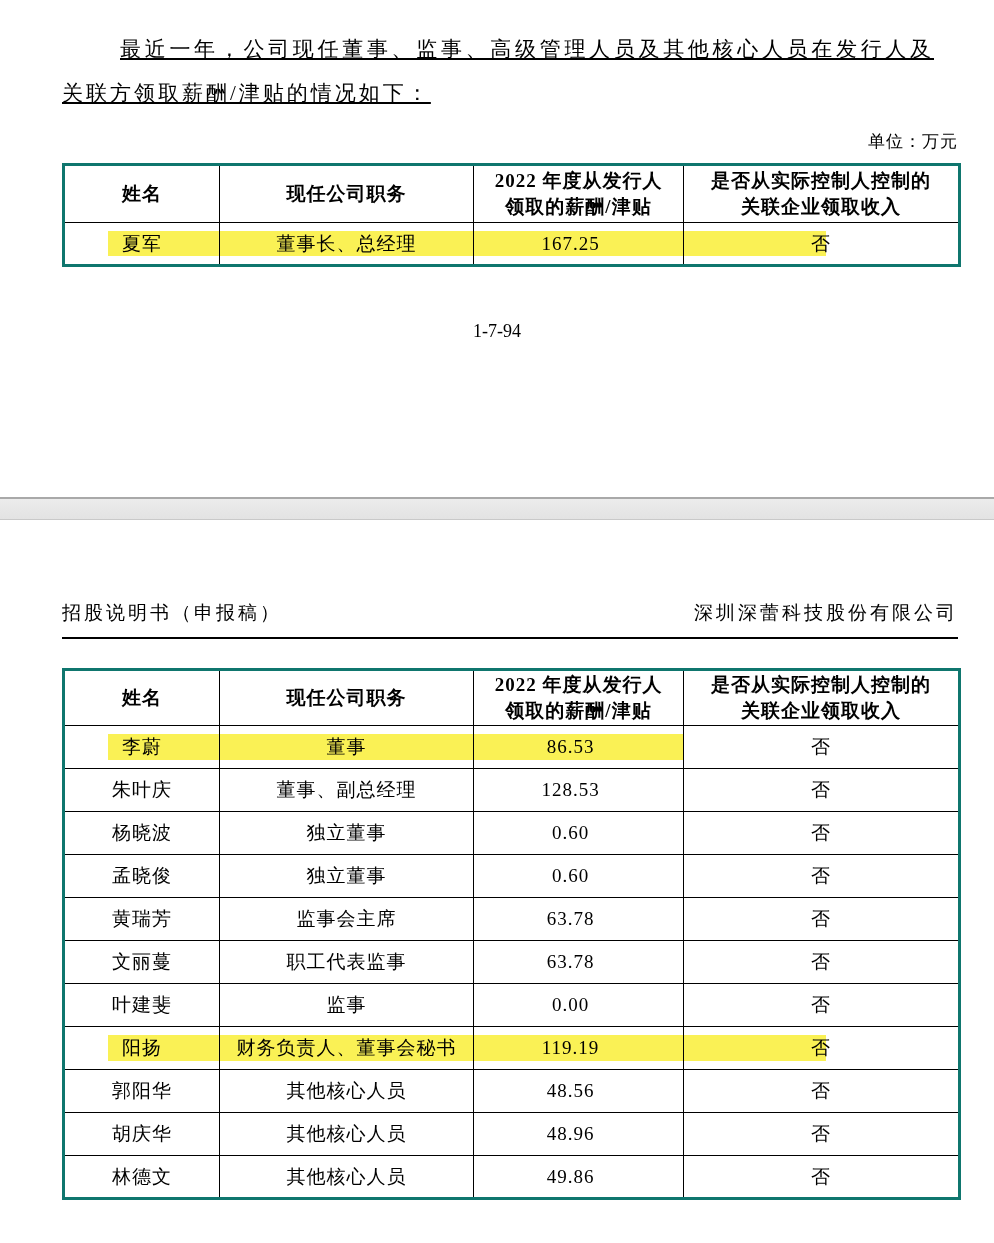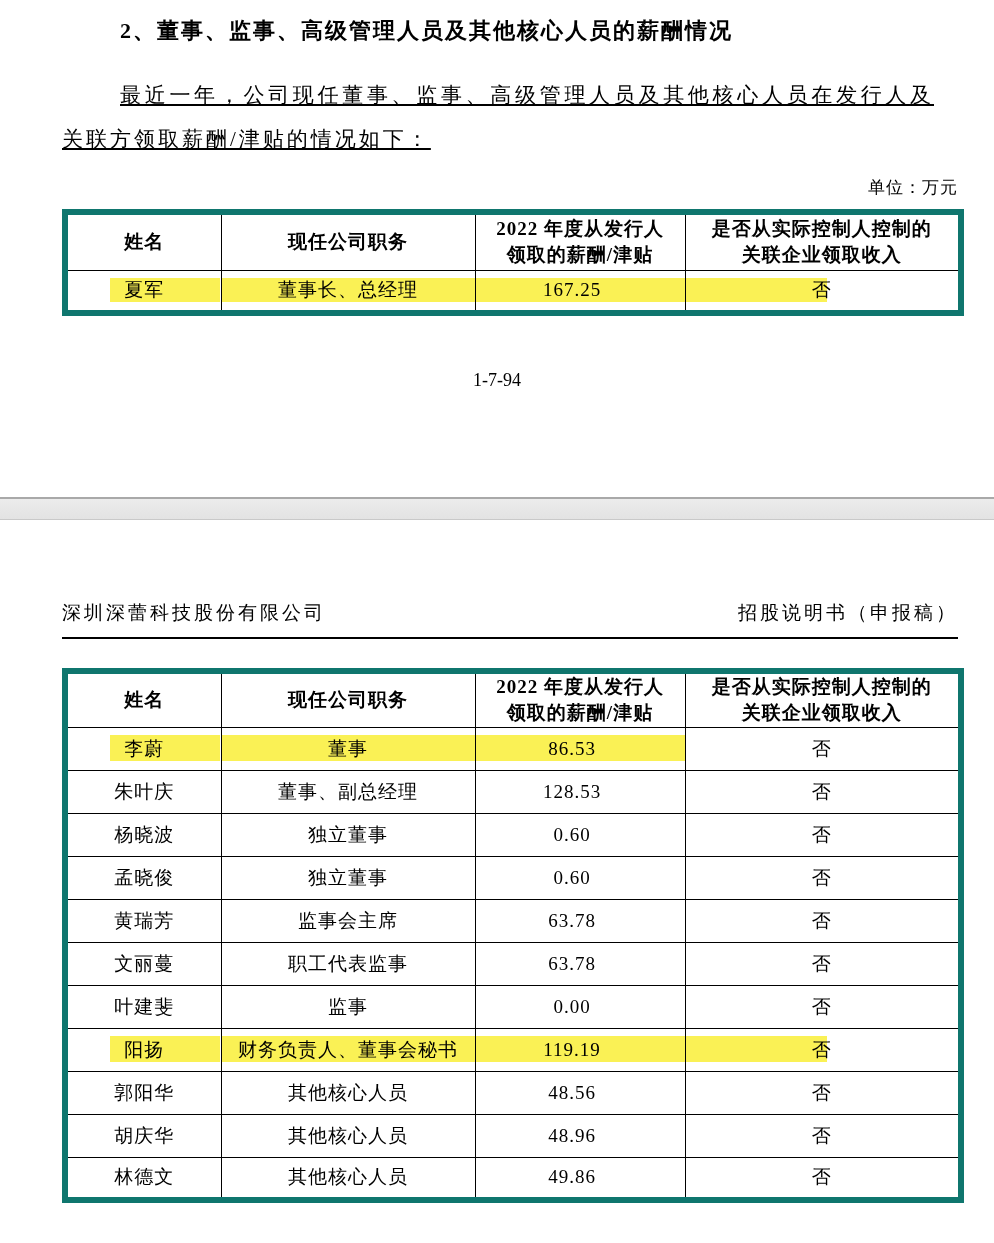--- a/index.html
+++ b/index.html
@@ -50,21 +50,21 @@
     font-size: 19px; line-height: 26px; letter-spacing: 3px;
   }
   .header-rule {
     margin: 11px 36px 0 62px;
     border: none; border-top: 2px solid #000; height: 0;
   }
 
   
   table.comp {
     margin-left: 62px; border-collapse: collapse; table-layout: fixed;
-    width: 896px; border: 6px solid #0f766e;
+    width: 896px; border: 3px solid #0f766e;
     --hl: #faf155;
   }
   .t1 { margin-top: 9px; }
   .t2 { margin-top: 29px; }
   table.comp th, table.comp td {
     border: 1.5px solid #000;
     font-size: 19px; text-align: center; vertical-align: middle;
     letter-spacing: 1px; overflow: hidden;
   }
   table.comp th { font-weight: bold; line-height: 26px; }
@@ -81,21 +81,20 @@
   .hl-start { background: linear-gradient(var(--hl), var(--hl)) no-repeat 100% 50% / 72% 62%; }
   .hl-full  { background: linear-gradient(var(--hl), var(--hl)) no-repeat 50% 50% / 100% 62%; }
   .hl-left  { background: linear-gradient(var(--hl), var(--hl)) no-repeat 0 50% / 52% 62%; }
 </style>
 </head>
 <body>
 
 <div class="screen">
 
   <div class="page1">
-    <div class="section-heading">2、董事、监事、高级管理人员及其他核心人员的薪酬情况</div>
     <div class="intro-paragraph">最近一年，公司现任董事、监事、高级管理人员及其他核心人员在发行人及关联方领取薪酬/津贴的情况如下：</div>
     <div class="unit-label">单位：万元</div>
 
     <table class="comp t1">
       <colgroup>
           <col class="col-name">
           <col class="col-pos">
           <col class="col-sal">
           <col class="col-rel">
         </colgroup>
@@ -129,22 +128,22 @@
       </tbody>
     </table>
 
     <div class="page-number">1-7-94</div>
   </div>
 
   <div class="page-divider"></div>
 
   <div class="page2">
     <div class="doc-header">
+      <span>招股说明书（申报稿）</span>
       <span>深圳深蕾科技股份有限公司</span>
-      <span>招股说明书（申报稿）</span>
     </div>
     <hr class="header-rule">
 
     <table class="comp t2">
       <colgroup>
           <col class="col-name">
           <col class="col-pos">
           <col class="col-sal">
           <col class="col-rel">
         </colgroup>

